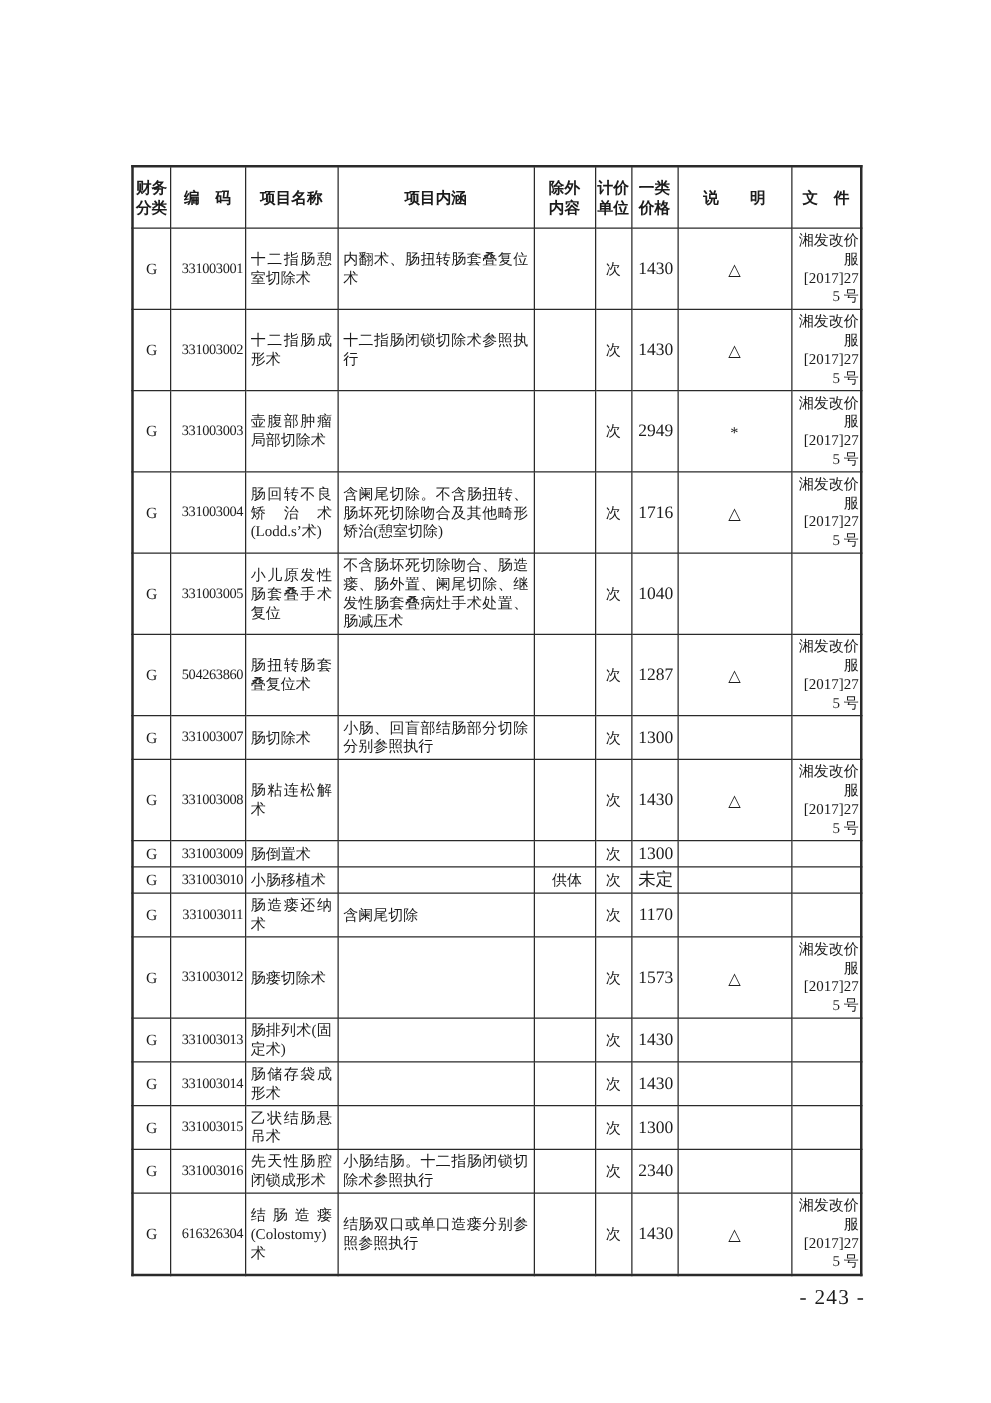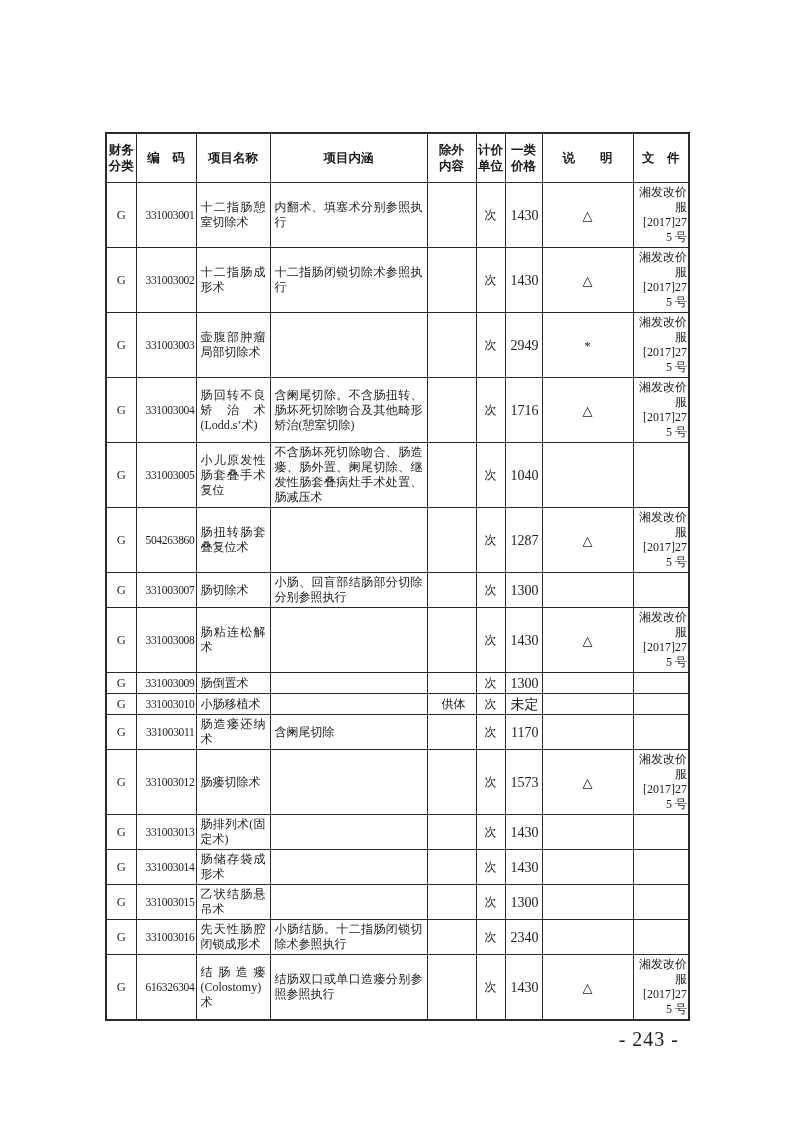--- a/index.html
+++ b/index.html
@@ -57,22 +57,22 @@
   td.col-note    { text-align: center; font-size: 13px; }
   td.col-document {
     text-align: right;
     white-space: pre-wrap;
     padding: 2px 1px;
     line-height: 15px;
   }
   .page-number {
     position: absolute;
     top: 1028px;
-    right: 114px;
-    font-size: 20px;
+    right: 101px;
+    font-size: 17px;
     letter-spacing: 1px;
     color: #1c1c1c;
   }
 </style>
 </head>
 <body>
 
 <div class="page">
 
   <table class="price-table">
@@ -102,21 +102,21 @@
 价格</th>
         <th>说　　明</th>
         <th>文　件</th>
       </tr>
     </thead>
     <tbody>
   <tr>
     <td class="col-class">G</td>
     <td class="col-code">331003001</td>
     <td class="col-name">十二指肠憩室切除术</td>
-    <td class="col-content">内翻术、填塞术分别参照执行</td>
+    <td class="col-content">内翻术、肠扭转肠套叠复位术</td>
     <td class="col-exclusion"></td>
     <td class="col-unit">次</td>
     <td class="col-price">1430</td>
     <td class="col-note">△</td>
     <td class="col-document">湘发改价
 服
 [2017]27
 5 号</td>
   </tr>
 

